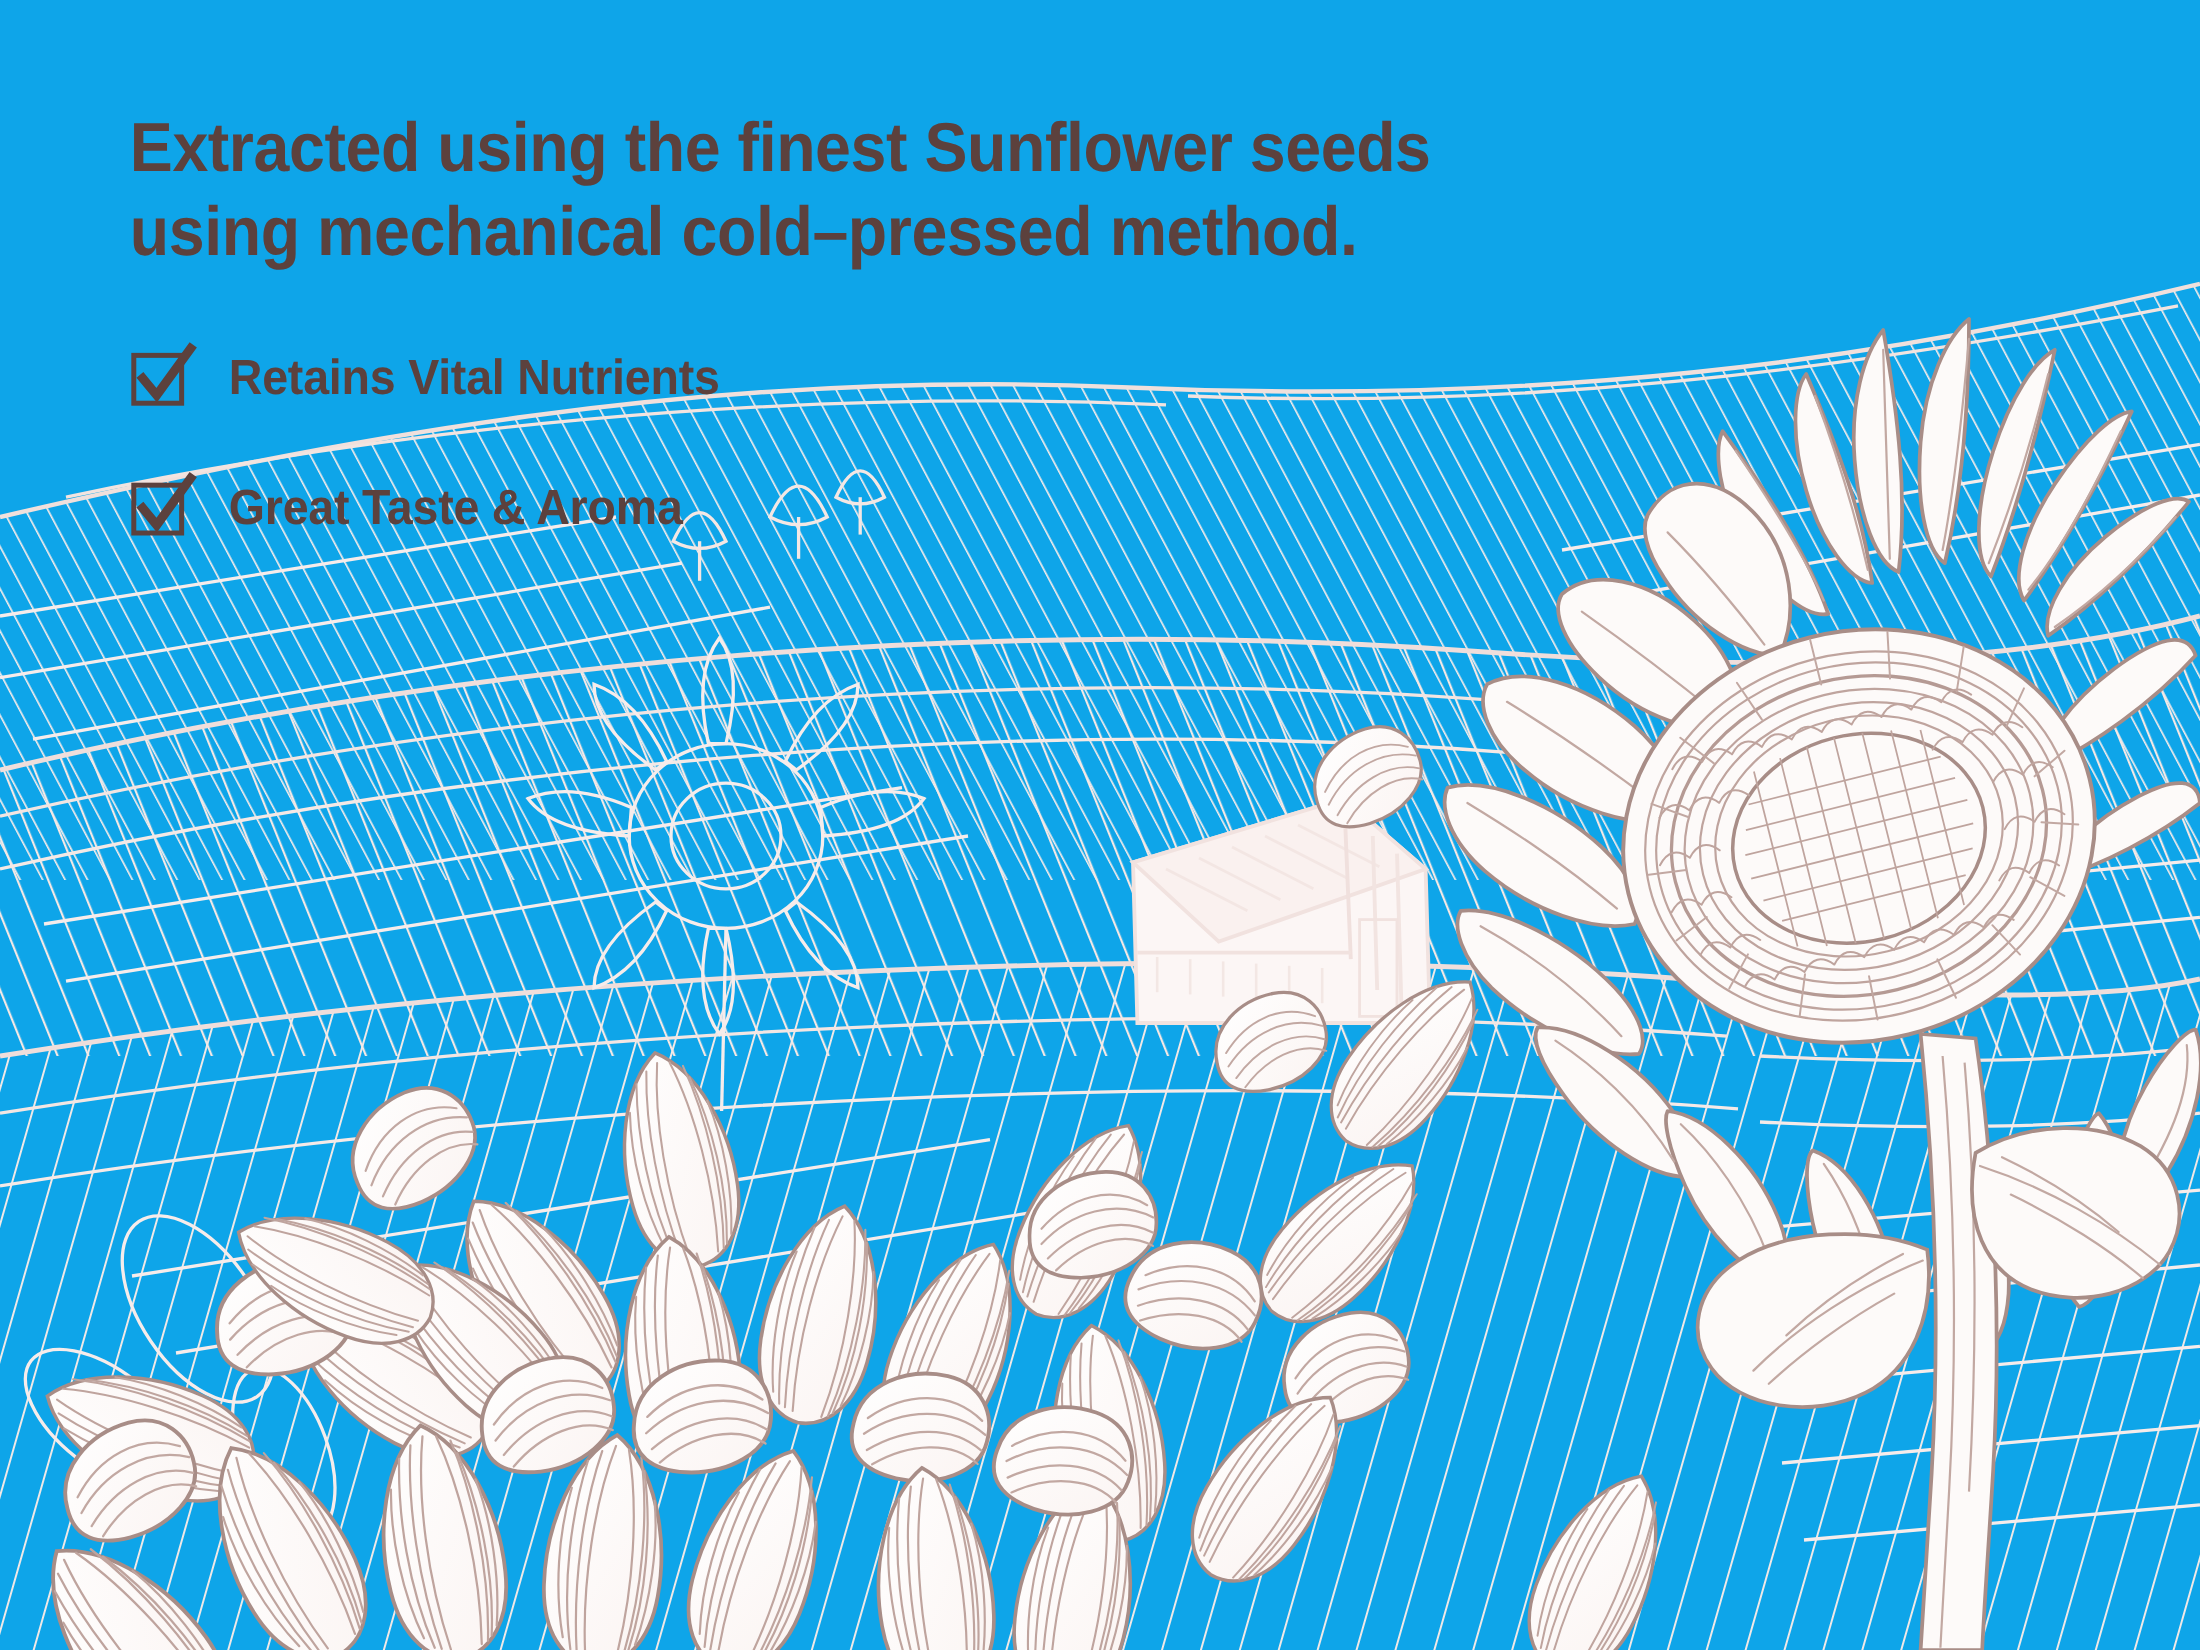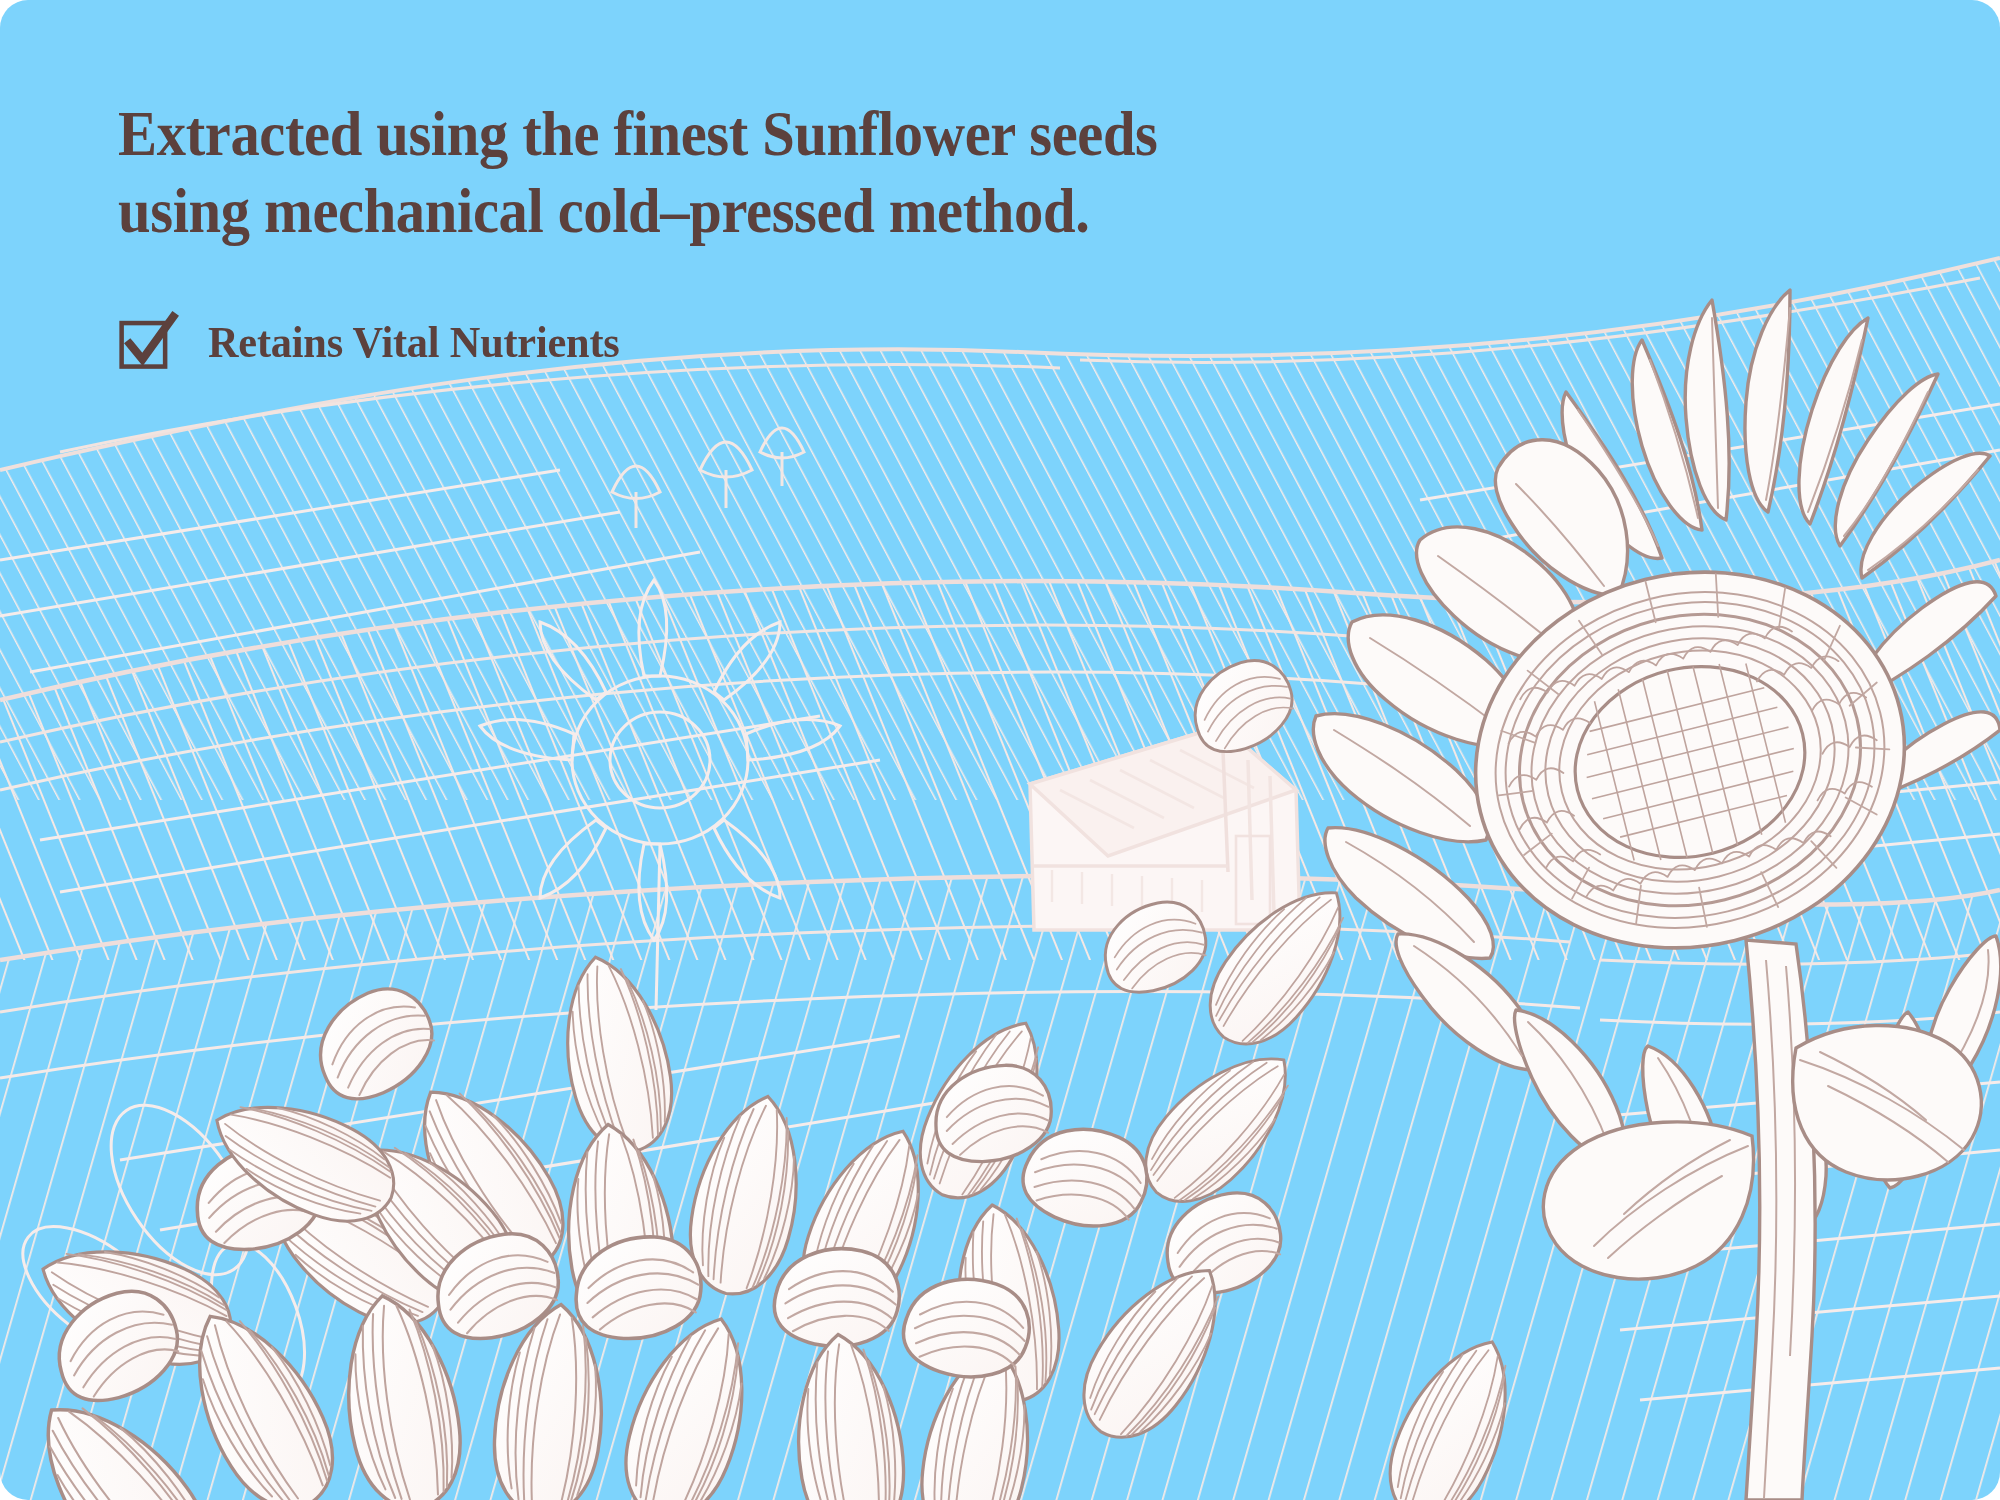--- a/index.html
+++ b/index.html
@@ -5,23 +5,22 @@
   html, body {
     margin: 0;
     padding: 0;
     background: #ffffff;
   }
   #poster {
     position: relative;
     width: 2000px;
     height: 1500px;
     overflow: hidden;
-    background: #7dd3fc;
-    font-family: Liberation Serif, serif;
-    border-radius: 28px;
+    background: #0ea5e9;
+    font-family: Liberation Sans, sans-serif;
   }
 
   
   .art-layer {
     position: absolute;
     inset: 0;
     width: 100%;
     height: 100%;
     pointer-events: none;
   }
@@ -447,19 +446,26 @@
     <ul class="checklist">
 
       <li class="check-item">
         <svg class="checkbox-icon" viewBox="0 0 64 64">
           <rect x="4" y="10" width="48" height="48" fill="none" stroke="#5c413d" stroke-width="5"></rect>
           <path d="M13 33 L 27 50 L 61 3" fill="none" stroke="#5c413d" stroke-width="9" stroke-linecap="square" stroke-linejoin="miter"></path>
         </svg>
         <span class="check-label">Retains Vital Nutrients</span>
       </li>
 
+      <li class="check-item">
+        <svg class="checkbox-icon" viewBox="0 0 64 64">
+          <rect x="4" y="10" width="48" height="48" fill="none" stroke="#5c413d" stroke-width="5"></rect>
+          <path d="M13 33 L 27 50 L 61 3" fill="none" stroke="#5c413d" stroke-width="9" stroke-linecap="square" stroke-linejoin="miter"></path>
+        </svg>
+        <span class="check-label">Great Taste &amp; Aroma</span>
+      </li>
 
 
 
     </ul>
   </div>
 
 </div>
 
 </body></html>

